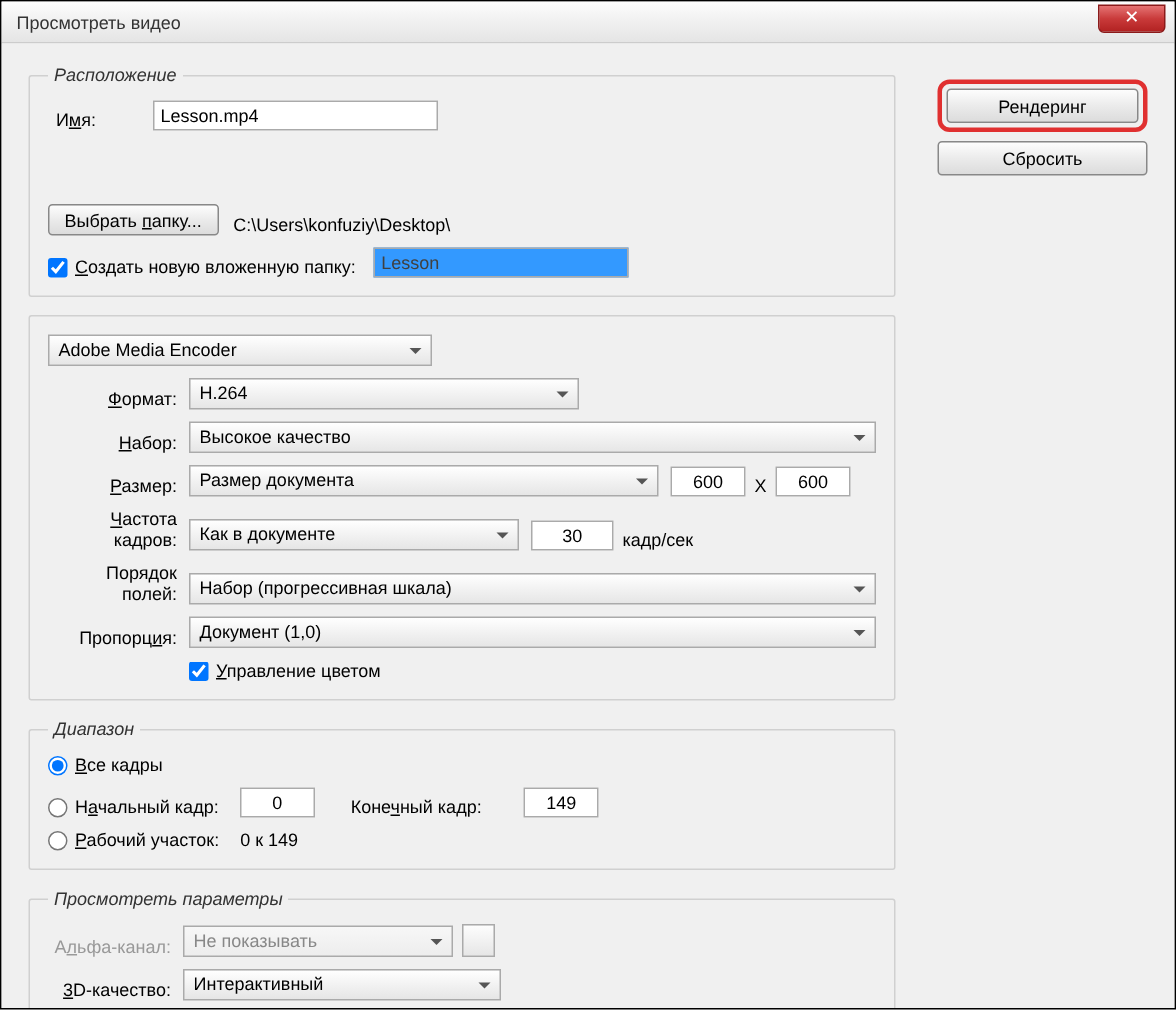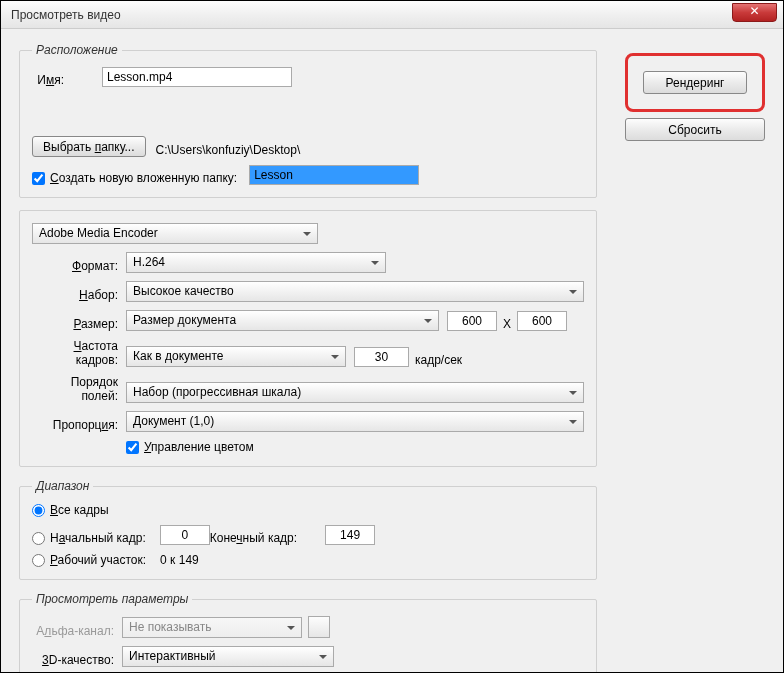--- a/index.html
+++ b/index.html
@@ -52,21 +52,21 @@
     float: left;
   }
   .side-buttons {
     float: right;
     width: 140px;
     padding-top: 10px;
   }
   .render-btn-wrap {
     border: 3px solid #e03030;
     border-radius: 8px;
-    padding: 15px;
+    padding: 3px;
     margin-bottom: 6px;
   }
   .win-btn {
     display: block;
     width: 100%;
     height: 23px;
     background: linear-gradient(to bottom, #fdfdfd, #ebebeb 50%, #dcdcdc);
     border: 1px solid #888;
     border-radius: 3px;
     font-size: 12px;
@@ -104,21 +104,21 @@
   input[type="text"] {
     height: 20px;
     border: 1px solid #aaa;
     padding: 0 4px;
     font-family: inherit;
     font-size: 12px;
     background: #fff;
   }
   input[type="text"].sel {
     background: #3399ff;
-    color: #000000;
+    color: #404040;
   }
   input[type="text"]:disabled {
     background: #f0f0f0;
     color: #888;
   }
   input[type="checkbox"] {
     margin: 0 5px 0 0;
     vertical-align: middle;
   }
   input[type="radio"] {
@@ -192,21 +192,21 @@
       </div>
       <div class="row">
         <input type="checkbox" checked="" style="">
         <span><span></span><span class="u">С</span><span>оздать новую вложенную папку:</span></span>
         <input type="text" class="sel" style="width: 170px; margin-left: 12px;" value="Lesson">
       </div>
     </fieldset>
 
     <fieldset class="no-legend">
       <div class="row">
-        <div class="select" style="width:286px"><span>Adobe Media Encoder</span></div>
+        <div class="select" style="width:256px"><span>Adobe Media Encoder</span></div>
       </div>
       <div class="row">
         <span class="lbl lbl-fmt"><span></span><span class="u">Ф</span><span>ормат:</span></span>
         <div class="select" style="width:260px"><span>H.264</span></div>
       </div>
       <div class="row">
         <span class="lbl lbl-fmt"><span></span><span class="u">Н</span><span>абор:</span></span>
         <div class="select" style="flex:1"><span>Высокое качество</span></div>
       </div>
       <div class="row">
@@ -240,21 +240,21 @@
     <fieldset>
       <legend>Диапазон</legend>
       <div class="row">
         <input type="radio" name="rng" checked="" style="margin-left: 0px;">
         <span><span></span><span class="u">В</span><span>се кадры</span></span>
       </div>
       <div class="row">
         <input type="radio" name="rng" style="margin-left: 0px;">
         <span class="lbl" style="width:auto"><span>Н</span><span class="u">а</span><span>чальный кадр:</span></span>
         <input type="text" style="width: 50px; margin-left: 6px; text-align: center;" value="0">
-        <span class="lbl" style="width:auto;margin-left:0"><span>Коне</span><span class="u">ч</span><span>ный кадр:</span></span>
+        <span class="lbl" style="width:auto;margin-left:24px"><span>Коне</span><span class="u">ч</span><span>ный кадр:</span></span>
         <input type="text" style="width: 50px; margin-left: 20px; text-align: center;" value="149">
       </div>
       <div class="row">
         <input type="radio" name="rng" style="margin-left: 0px;">
         <span class="lbl" style="width:auto"><span></span><span class="u">Р</span><span>абочий участок:</span></span>
         <span class="static">0 к 149</span>
       </div>
     </fieldset>
 
     <fieldset>

